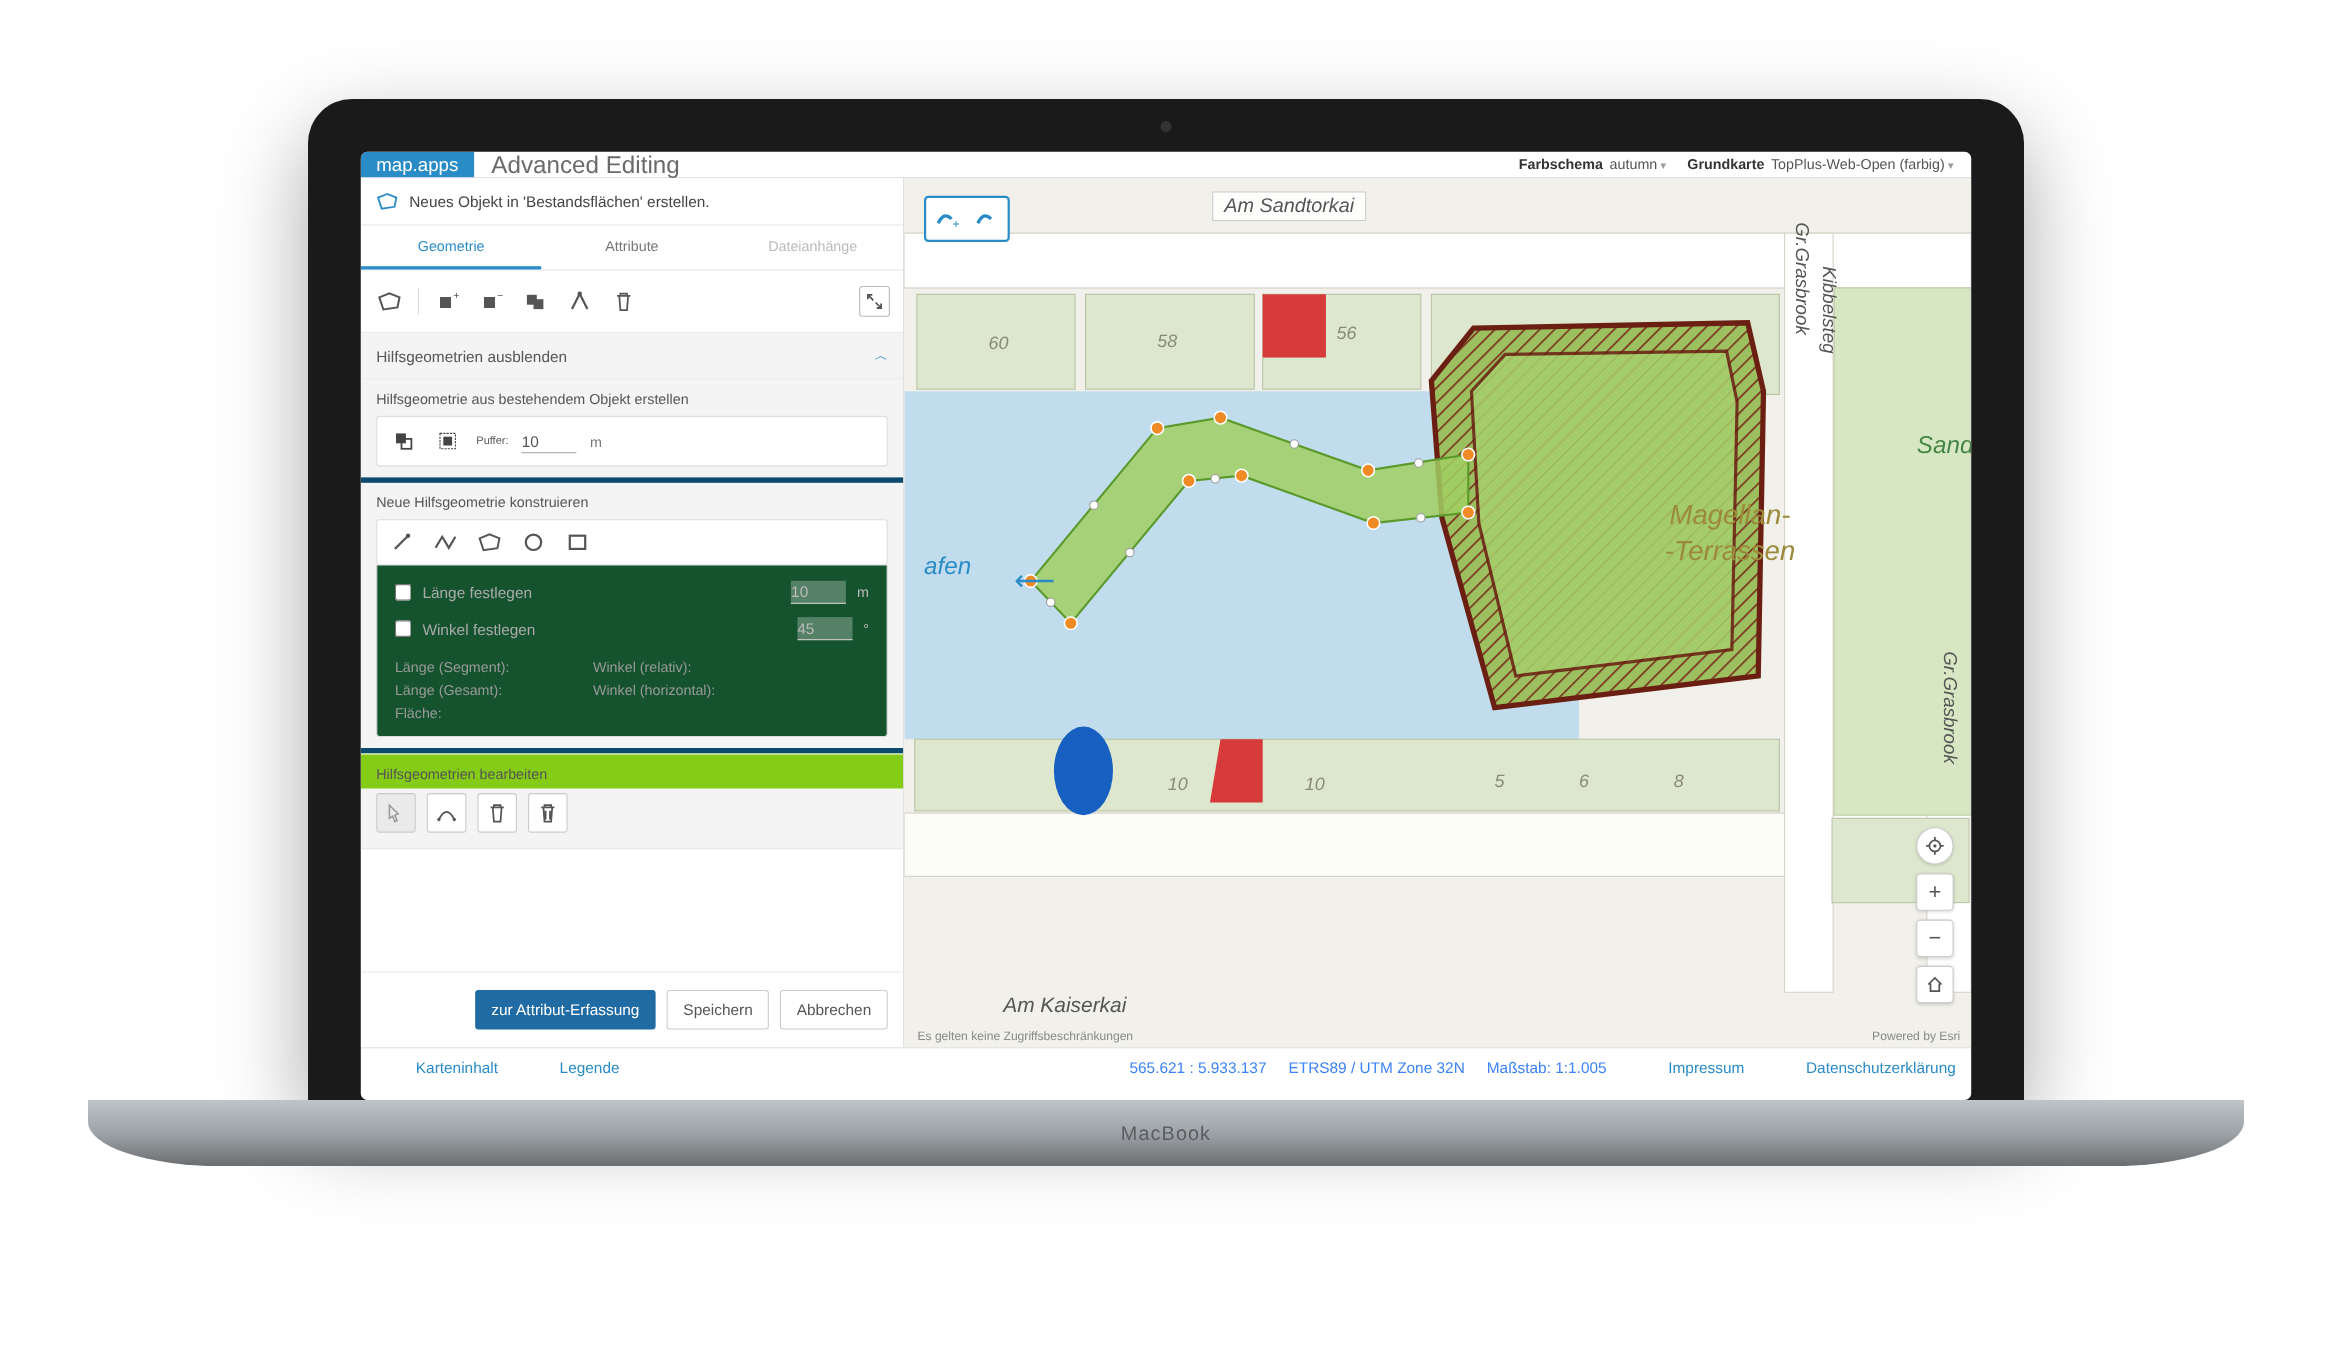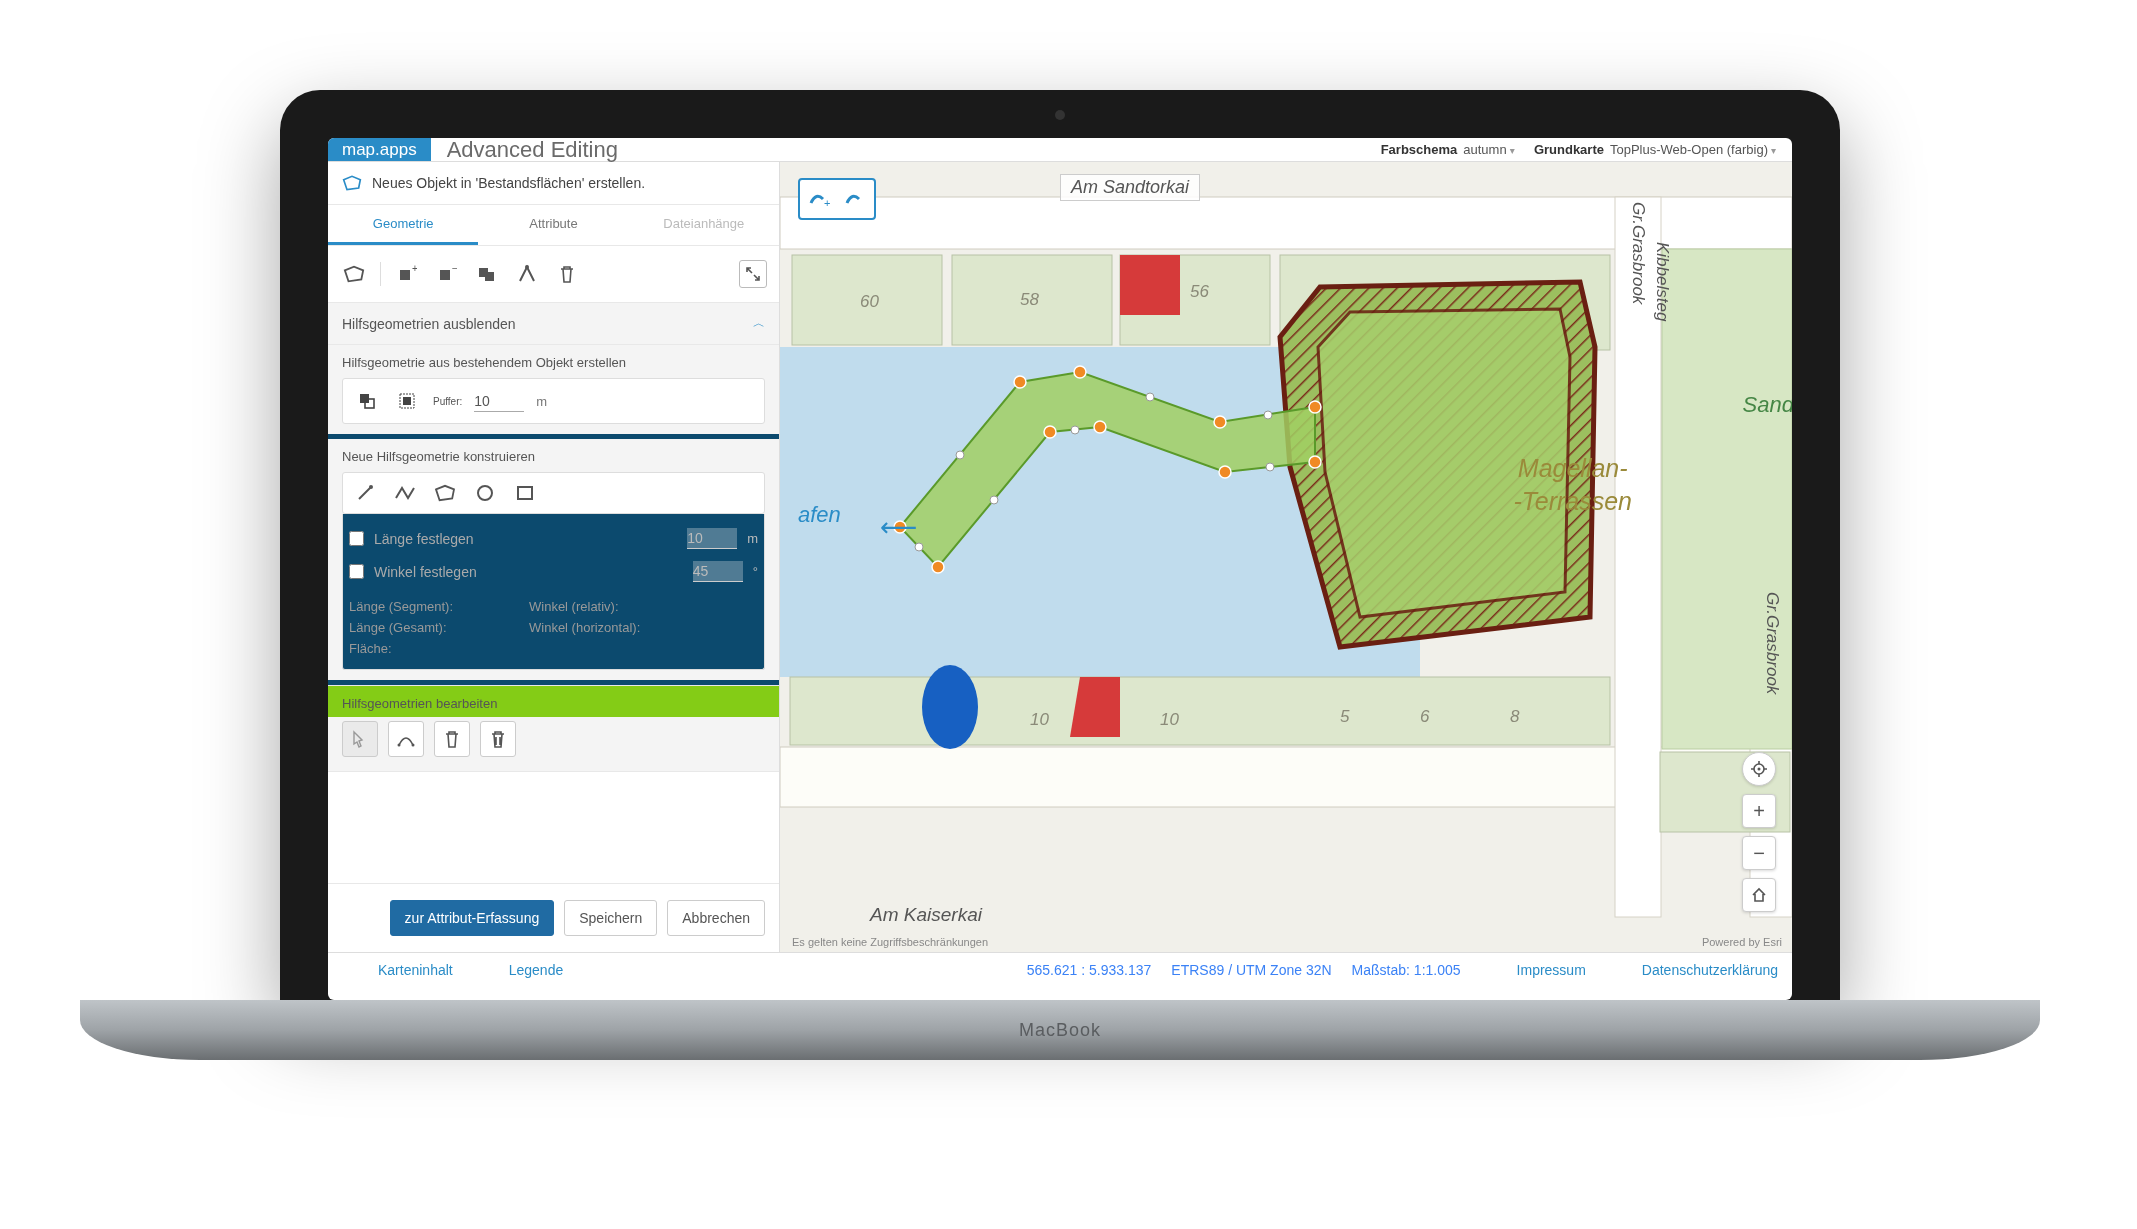--- a/index.html
+++ b/index.html
@@ -51,21 +51,21 @@
 
 .app-header { height: 24px; display: flex; align-items: center; border-bottom: 1px solid #ddd; }
 .logo { background: #2a8cc7; color: #fff; padding: 0 14px; font-size: 17px; height: 100%; display: flex; align-items: center; }
 .app-title { padding: 0 16px; font-size: 22px; color: #6a6a6a; font-weight: 300; }
 .header-right { margin-left: auto; display: flex; align-items: center; gap: 6px; padding-right: 16px; font-size: 13px; color: #555; }
 .header-right .lbl { font-weight: 600; color: #333; }
 .chev { font-size: 10px; color: #999; margin-left:3px; }
 
 
 .content { display: flex; height: calc(100% - 38px - 34px); }
-.side { width: 452px; border-right: 1px solid #ddd; display: flex; flex-direction: column; background: #fff; }
+.side { width: 494px; border-right: 1px solid #ddd; display: flex; flex-direction: column; background: #fff; }
 .map-area { flex: 1; position: relative; background: #f1f0ea; overflow: hidden; }
 
 
 .pane-title { display: flex; align-items: center; gap: 10px; padding: 12px 14px; font-size: 14px; color: #444; }
 .pane-title svg { width: 20px; height: 18px; }
 .tabs { display: flex; border-top: 1px solid #e8e8e8; border-bottom: 1px solid #e8e8e8; }
 .tab { flex: 1; text-align: center; padding: 11px 6px; font-size: 13px; color: #777; cursor: pointer; }
 .tab.active { color: #2a8cc7; border-bottom: 3px solid #2a8cc7; font-weight: 500; }
 .tab.disabled { color: #bbb; }
 
@@ -260,21 +260,21 @@
                   <circle cx="10" cy="10" r="7" fill="none" stroke="#555" stroke-width="2"></circle>
                 </svg>
               </div>
             <div class="shape-btn">
                 <svg width="20" height="20" viewBox="0 0 20 20">
                   <rect x="3" y="4" width="14" height="12" fill="none" stroke="#555" stroke-width="2"></rect>
                 </svg>
               </div>
           </div>
 
-          <div style="background:#0c4a6e; border:1px solid #ddd; border-top:none; border-radius:0 0 3px 3px; padding:8px 4px 10px;">
+          <div style="background:#14532d; border:1px solid #ddd; border-top:none; border-radius:0 0 3px 3px; padding:8px 14px 10px;">
             <div class="check-row">
               <input type="checkbox" style="">
               <span>Länge festlegen</span>
               <input class="inp" disabled="" value="10" style="">
               <span class="unit">m</span>
             </div>
             <div class="check-row">
               <input type="checkbox" style="">
               <span>Winkel festlegen</span>
               <input class="inp" disabled="" value="45" style="">

